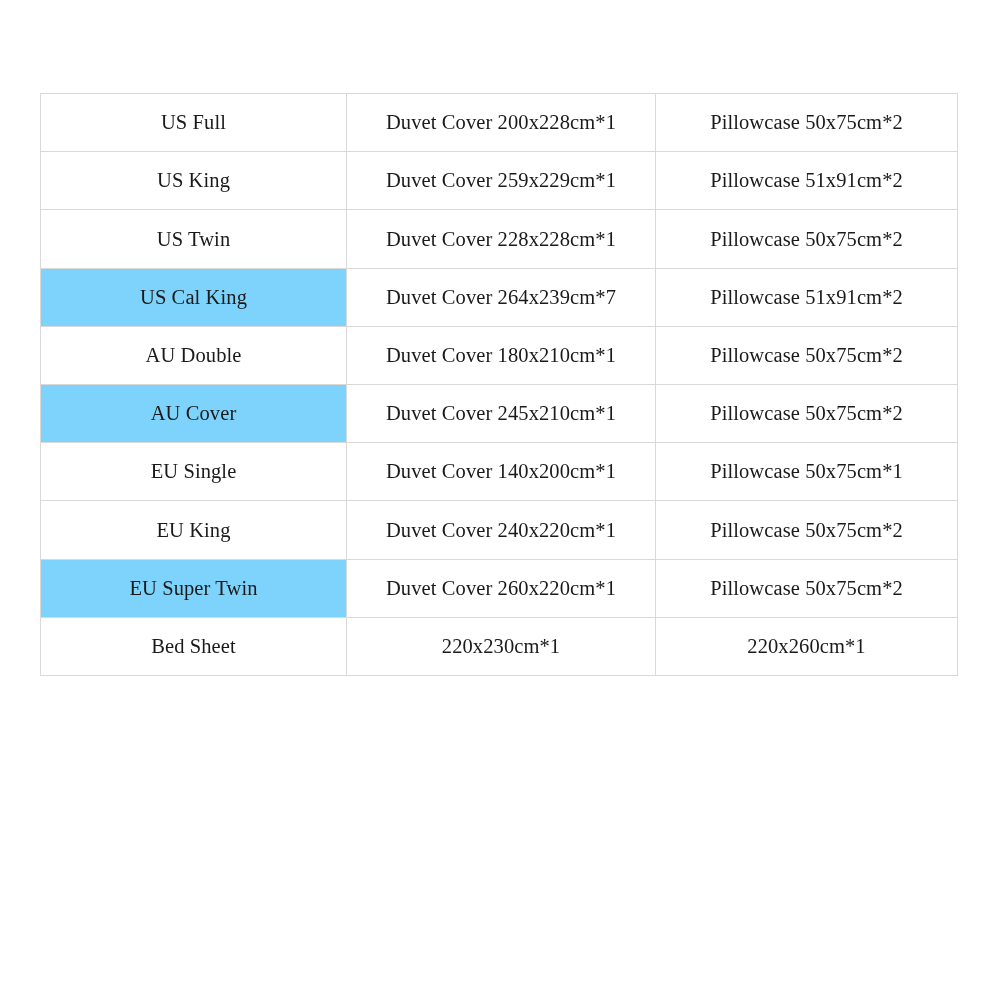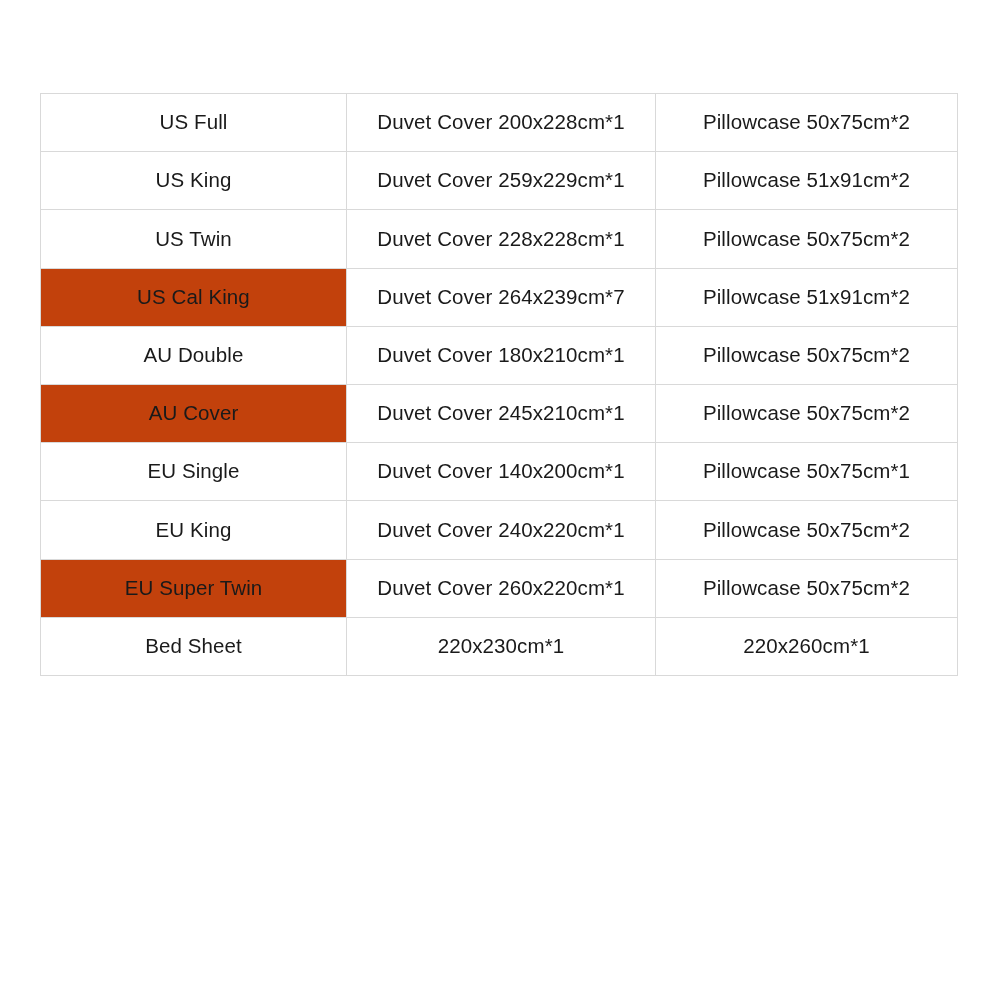--- a/index.html
+++ b/index.html
@@ -12,20 +12,21 @@
     font-family: "Liberation Sans", sans-serif;
     -webkit-font-smoothing: antialiased;
   }
 
   #size-chart-page {
     position: relative;
     width: 1000px;
     height: 960px;
     background: #ffffff;
     overflow: hidden;
+    font-family: Liberation Serif, serif;
   }
 
   #size-table {
     position: absolute;
     left: 40px;
     top: 93px;
     width: 917px;
     border-collapse: collapse;
     table-layout: fixed;
     background: #ffffff;
@@ -47,21 +48,21 @@
     color: #1a1a1a;
     font-weight: 400;
     letter-spacing: 0.1px;
     padding: 0 4px;
     white-space: pre;
     line-height: 1.2;
     background: #ffffff;
   }
 
   #size-table td.highlight {
-    background: #c2410c;
+    background: #7dd3fc;
     margin-top: 42px;
   }
 
   
   #size-table {
     box-shadow: 0 0 0 0px #d9d9d9;
   }
 </style>
 </head>
 <body>

